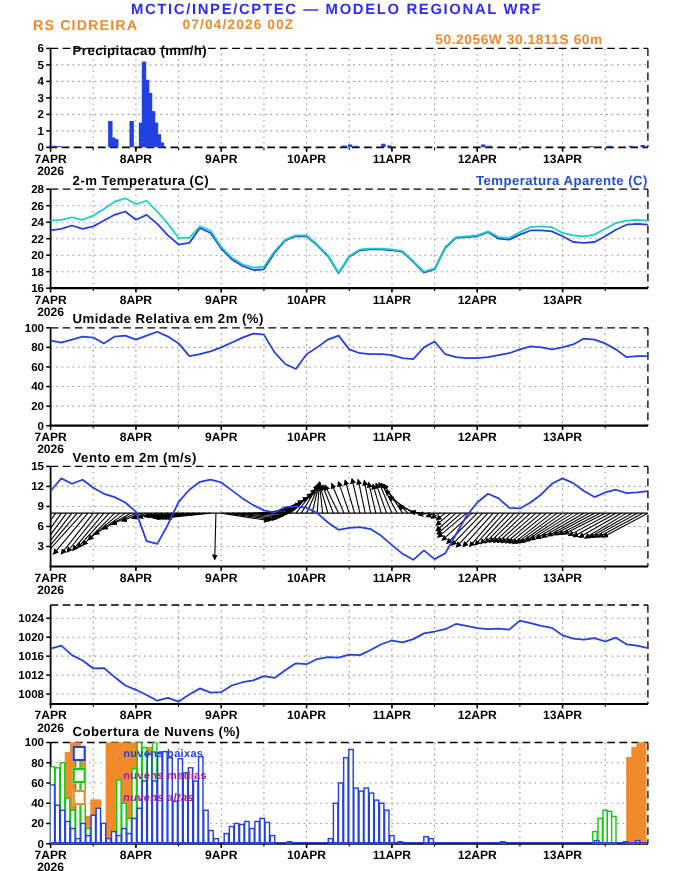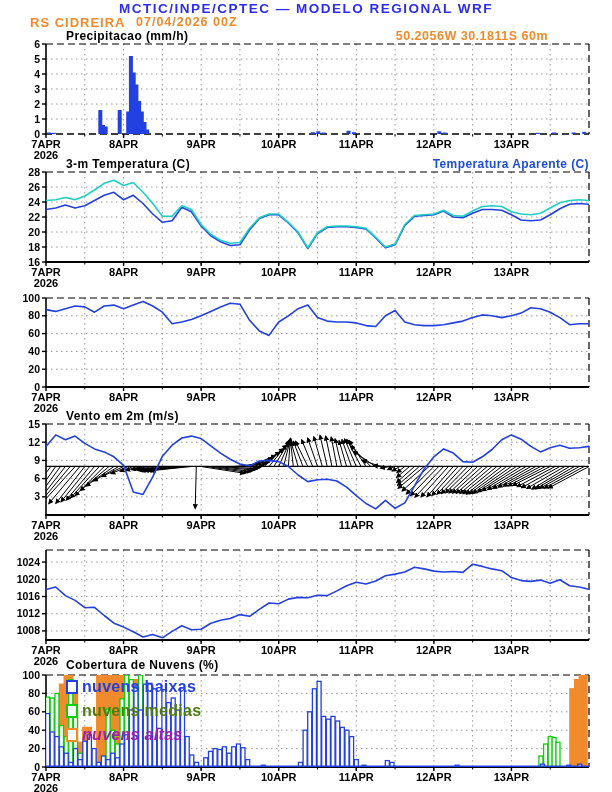--- a/index.html
+++ b/index.html
@@ -12,33 +12,33 @@
   .dashb{stroke:#000;stroke-width:1.6;stroke-dasharray:7 4;}
   .ax{stroke:#000;stroke-width:1.6;}
   .axb{stroke:#000;stroke-width:2;}
   .tick{stroke:#000;stroke-width:1.4;}
   .tickm{stroke:#000;stroke-width:1;}
   .ylab{font-size:10.5px;text-anchor:end;}
   .xlab{font-size:11px;text-anchor:middle;}
   .hdr{position:absolute;white-space:nowrap;}
   #hdr1{top:1px;left:0;width:612px;text-align:center;font-size:13.5px;letter-spacing:1.5px;}
   #hdr2a{top:15px;left:30px;font-size:13px;letter-spacing:1px;}
-  #hdr2b{top:15px;left:136px;font-size:12.5px;letter-spacing:1px;}
+  #hdr2b{top:15px;left:166px;font-size:12.5px;letter-spacing:1px;}
   #hdr3{top:29px;right:64px;font-size:12.5px;letter-spacing:0.5px;text-align:right;}
   .ptitle{position:absolute;font-size:12px;color:#000;letter-spacing:0.4px;white-space:nowrap;}
-  #t-precip{top:29px;left:66px;}
+  #t-precip{top:39px;left:66px;}
   #t-temp{top:157px;left:66px;}
   #t-temp2{top:157px;right:23px;}
   #t-rh{top:283px;left:66px;}
   #t-wind{top:409px;left:66px;}
   #t-pres{top:535px;left:66px;}
   #t-cloud{top:658px;left:66px;display:flex;gap:6px;align-items:flex-start;flex-direction:column;}
   .leg{display:flex;gap:4px;align-items:center;}
   .lbox{display:inline-block;width:8px;height:10px;border:2px solid #000;background:#fff;}
-  .llab{font-size:16px;letter-spacing:0.3px;}
+  .llab{font-size:10px;letter-spacing:0.3px;margin-left:30px;}
 </style>
 </head>
 <body>
 
 <div class="page">
   <svg id="cv" width="612" height="792">
       <defs>
         <marker id="ah" viewBox="0 0 10 10" refX="8" refY="5" markerWidth="5.5" markerHeight="5.5" orient="auto">
           <path d="M0,0 L10,5 L0,10 z" fill="#000"></path>
         </marker>
@@ -697,32 +697,33 @@
         <line x1="46" y1="766.3" x2="589" y2="766.3" stroke="#2340e0" stroke-width="1.5"></line>
       </g>
     </svg>
 
   <div class="hdr" id="hdr1" style="color: rgb(45, 45, 242);">MCTIC/INPE/CPTEC — MODELO REGIONAL WRF</div>
   <div class="hdr" id="hdr2a" style="color: rgb(241, 138, 43);">RS CIDREIRA</div>
   <div class="hdr" id="hdr2b" style="color: rgb(241, 138, 43);">07/04/2026 00Z</div>
   <div class="hdr" id="hdr3" style="color: rgb(241, 138, 43);">50.2056W 30.1811S 60m</div>
 
   <div class="ptitle" id="t-precip">Precipitacao (mm/h)</div>
-  <div class="ptitle" id="t-temp">3-m Temperatura (C)</div>
+  <div class="ptitle" id="t-temp">2-m Temperatura (C)</div>
   <div class="ptitle" id="t-temp2" style="color: #1d4ed8;">Temperatura Aparente (C)</div>
+  <div class="ptitle" id="t-rh">Umidade Relativa em 2m (%)</div>
   <div class="ptitle" id="t-wind">Vento em 2m (m/s)</div>
   <div class="ptitle" id="t-cloud">
     <span>Cobertura de Nuvens (%)</span>
 
   <span class="leg">
         <span class="lbox" style="border-color: rgb(35, 64, 224);"></span>
         <span class="llab" style="color: rgb(35, 64, 224);">nuvens baixas</span>
       </span>
       <span class="leg">
         <span class="lbox" style="border-color: rgb(15, 204, 15);"></span>
-        <span class="llab" style="color: #4d7c0f;">nuvens medias</span>
+        <span class="llab" style="color: #a21caf;">nuvens medias</span>
       </span>
       <span class="leg">
         <span class="lbox" style="border-color: rgb(241, 138, 43);"></span>
         <span class="llab" style="color: #a21caf; font-style: italic;">nuvens altas</span>
       </span>
     </div>
 </div>
 
 </body></html>

